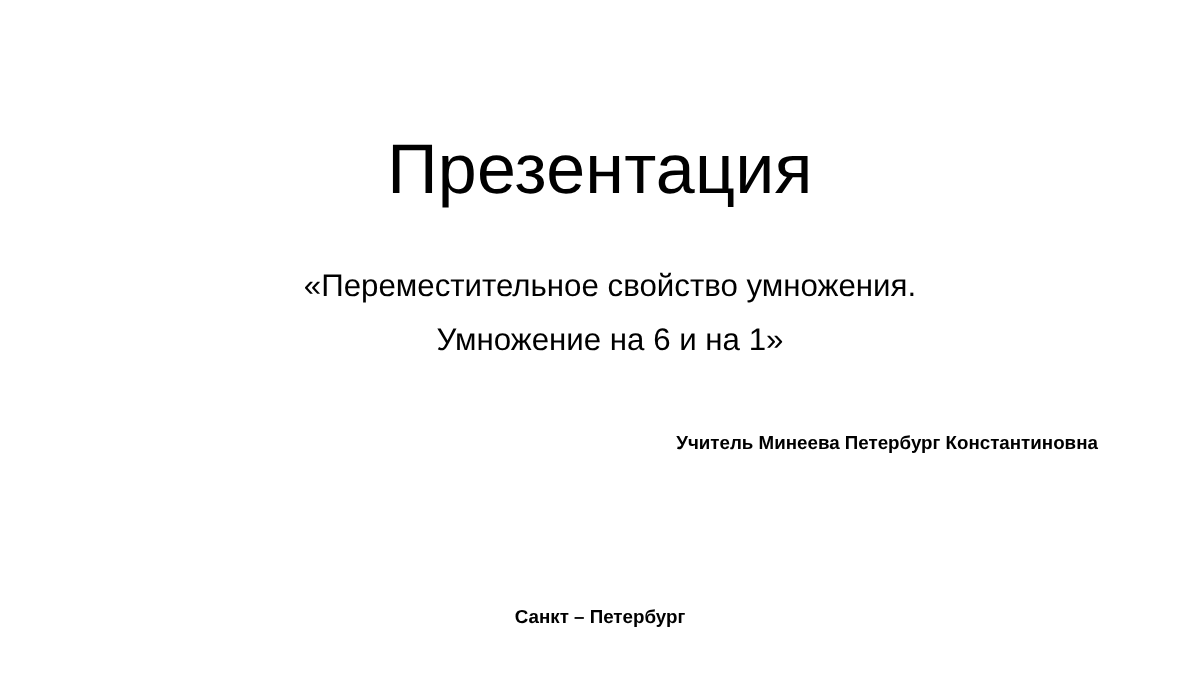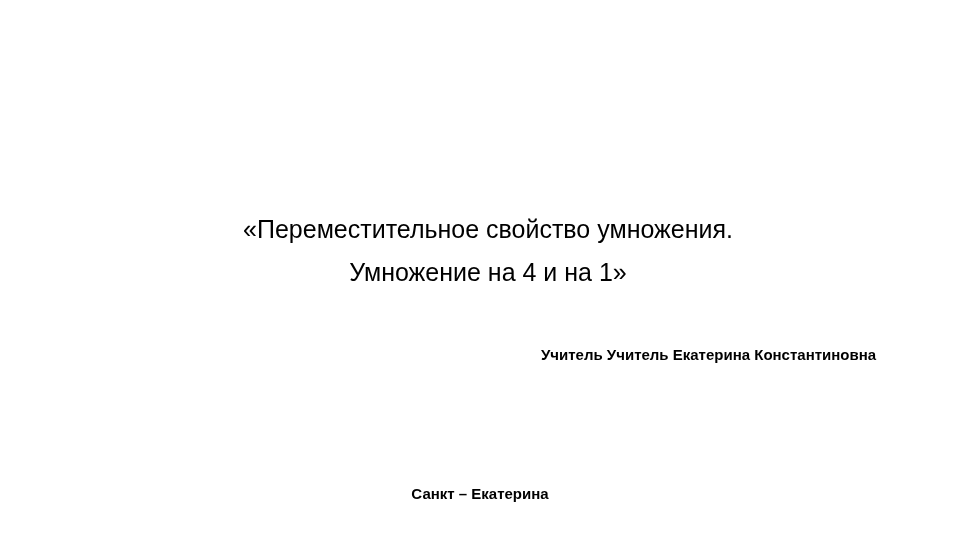--- a/index.html
+++ b/index.html
@@ -71,27 +71,28 @@
   }
   .place .line {
     display: block;
   }
 </style>
 </head>
 <body>
 
 <div class="slide">
 
+  <div class="title">Презентация</div>
 
   <div class="subtitle">
     <span class="line">«Переместительное свойство умножения.</span>
-    <span class="line">Умножение на 4 и на 1»</span>
+    <span class="line">Умножение на 6 и на 1»</span>
   </div>
 
   <div class="author">
-    <span class="line">Учитель Учитель Екатерина Константиновна</span>
+    <span class="line">Учитель Минеева Петербург Константиновна</span>
   </div>
 
   <div class="place">
-    <span class="line">Санкт – Екатерина</span>
+    <span class="line">Санкт – Петербург</span>
   </div>
 
 </div>
 
 </body></html>

